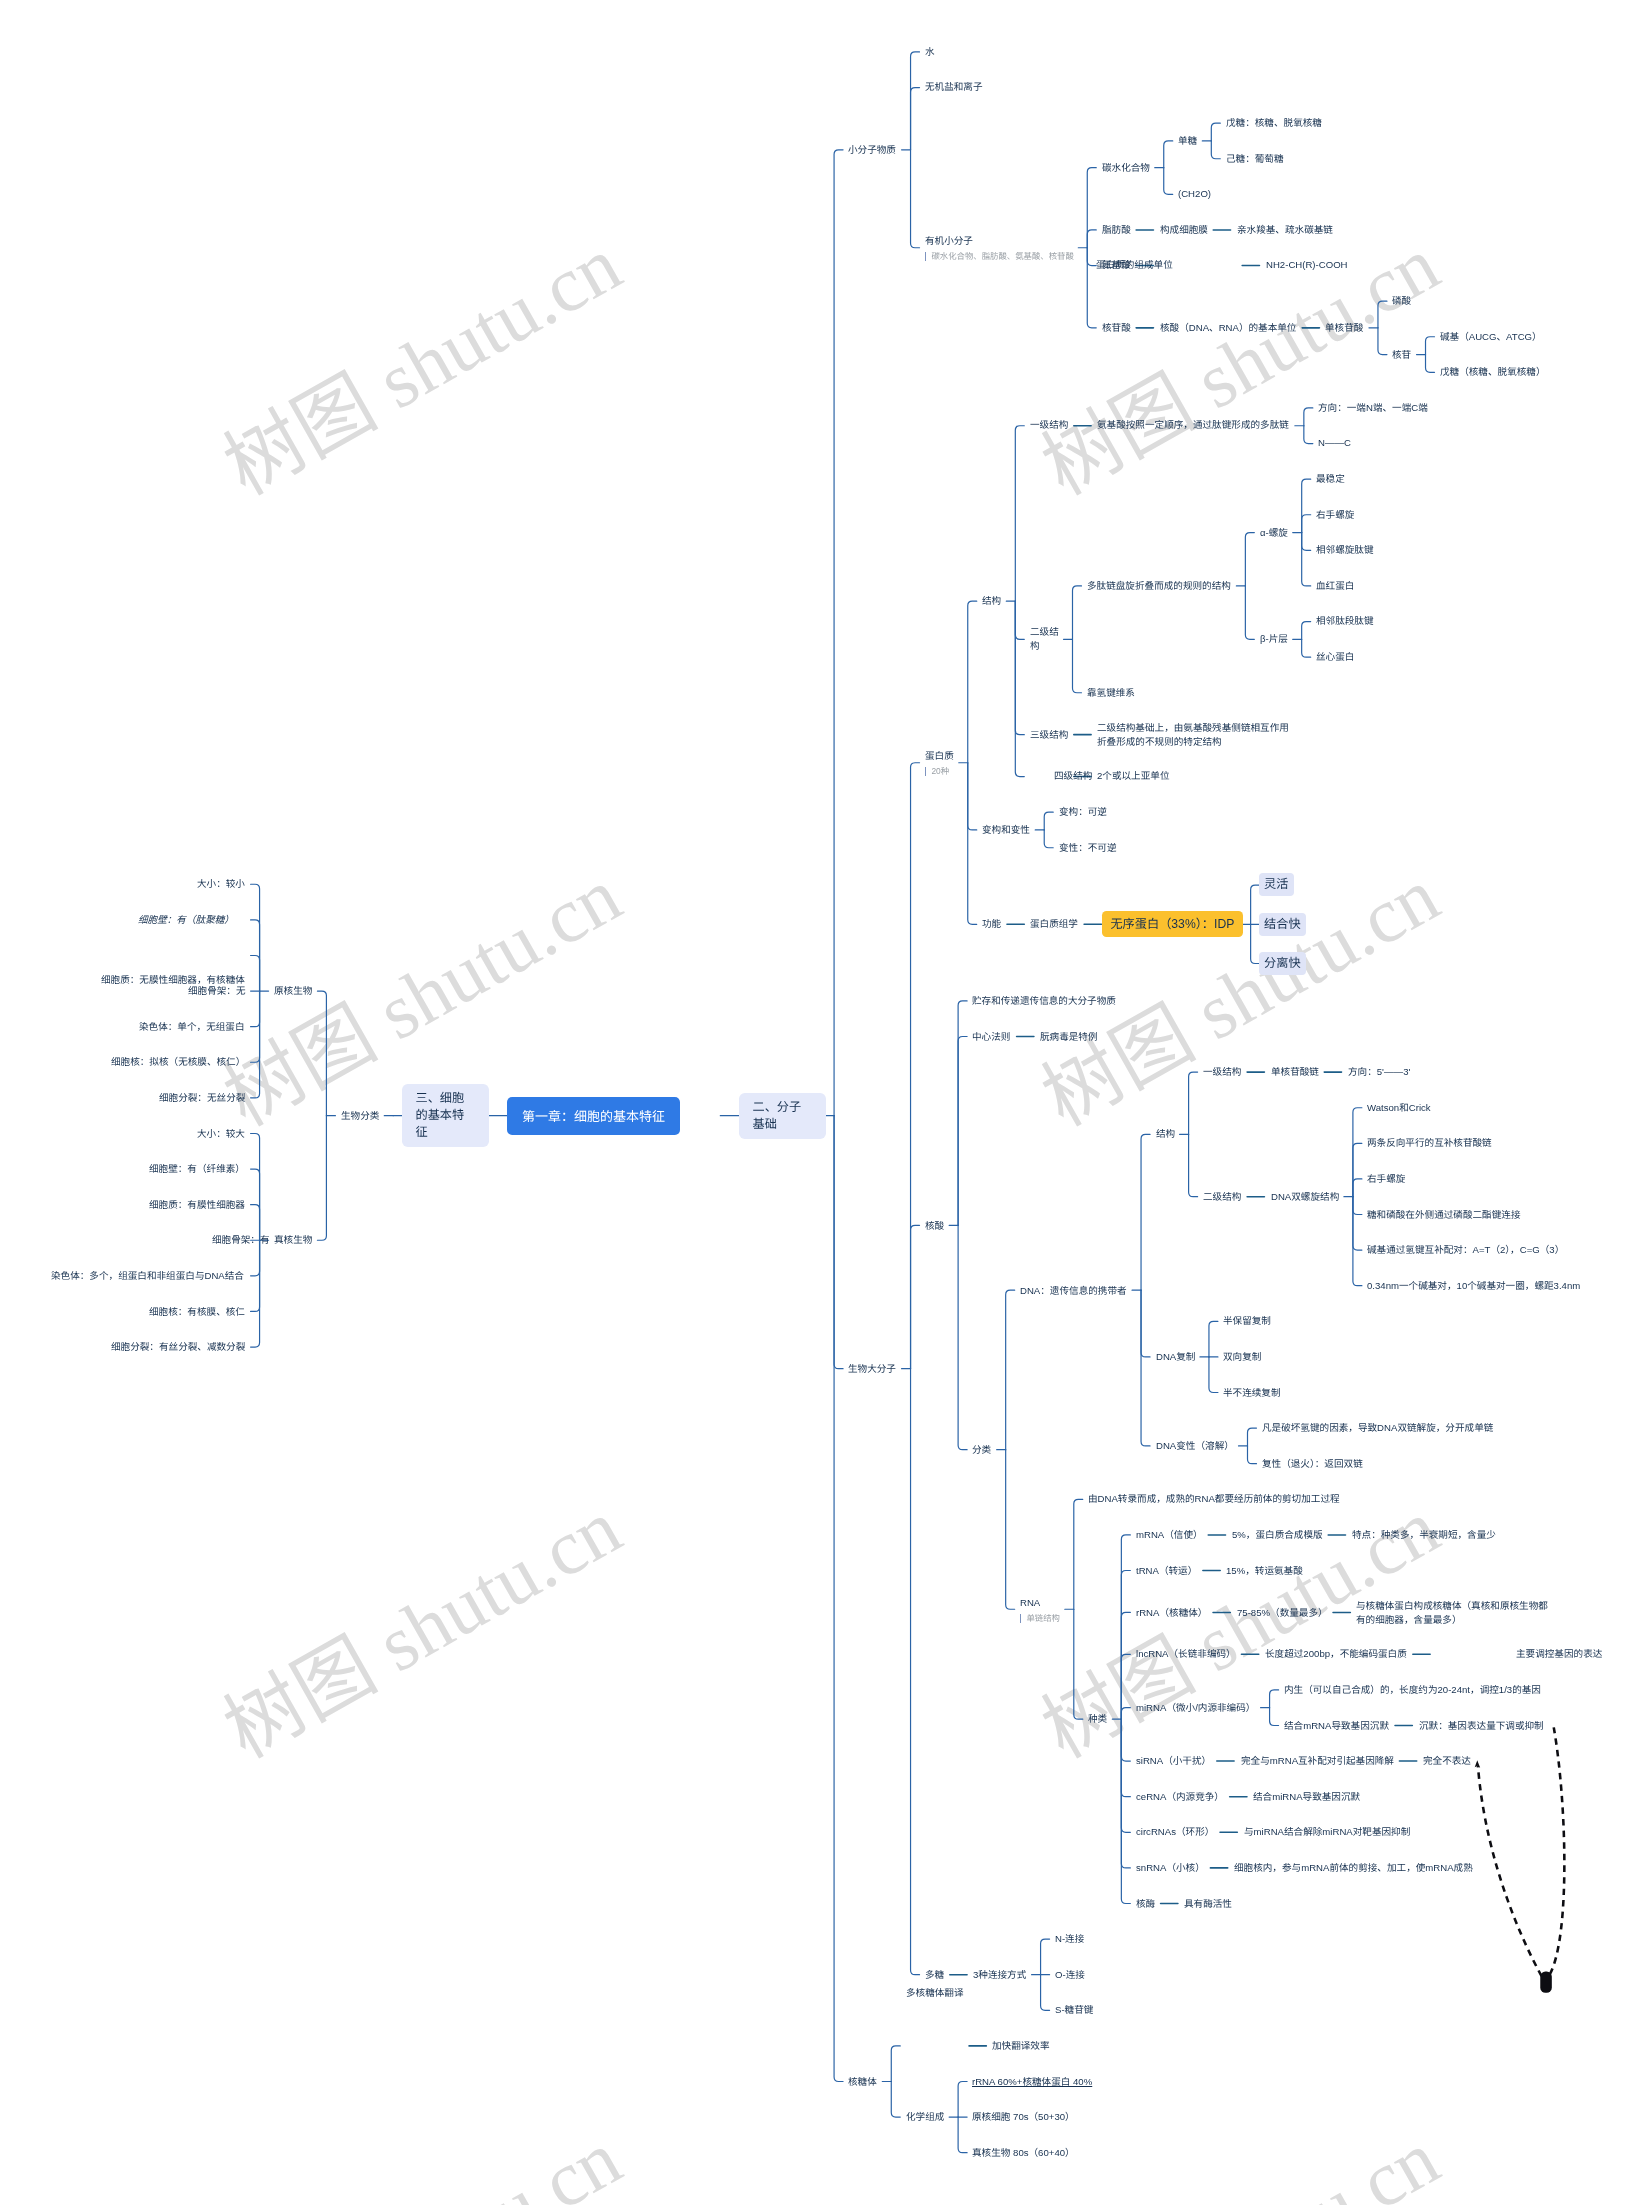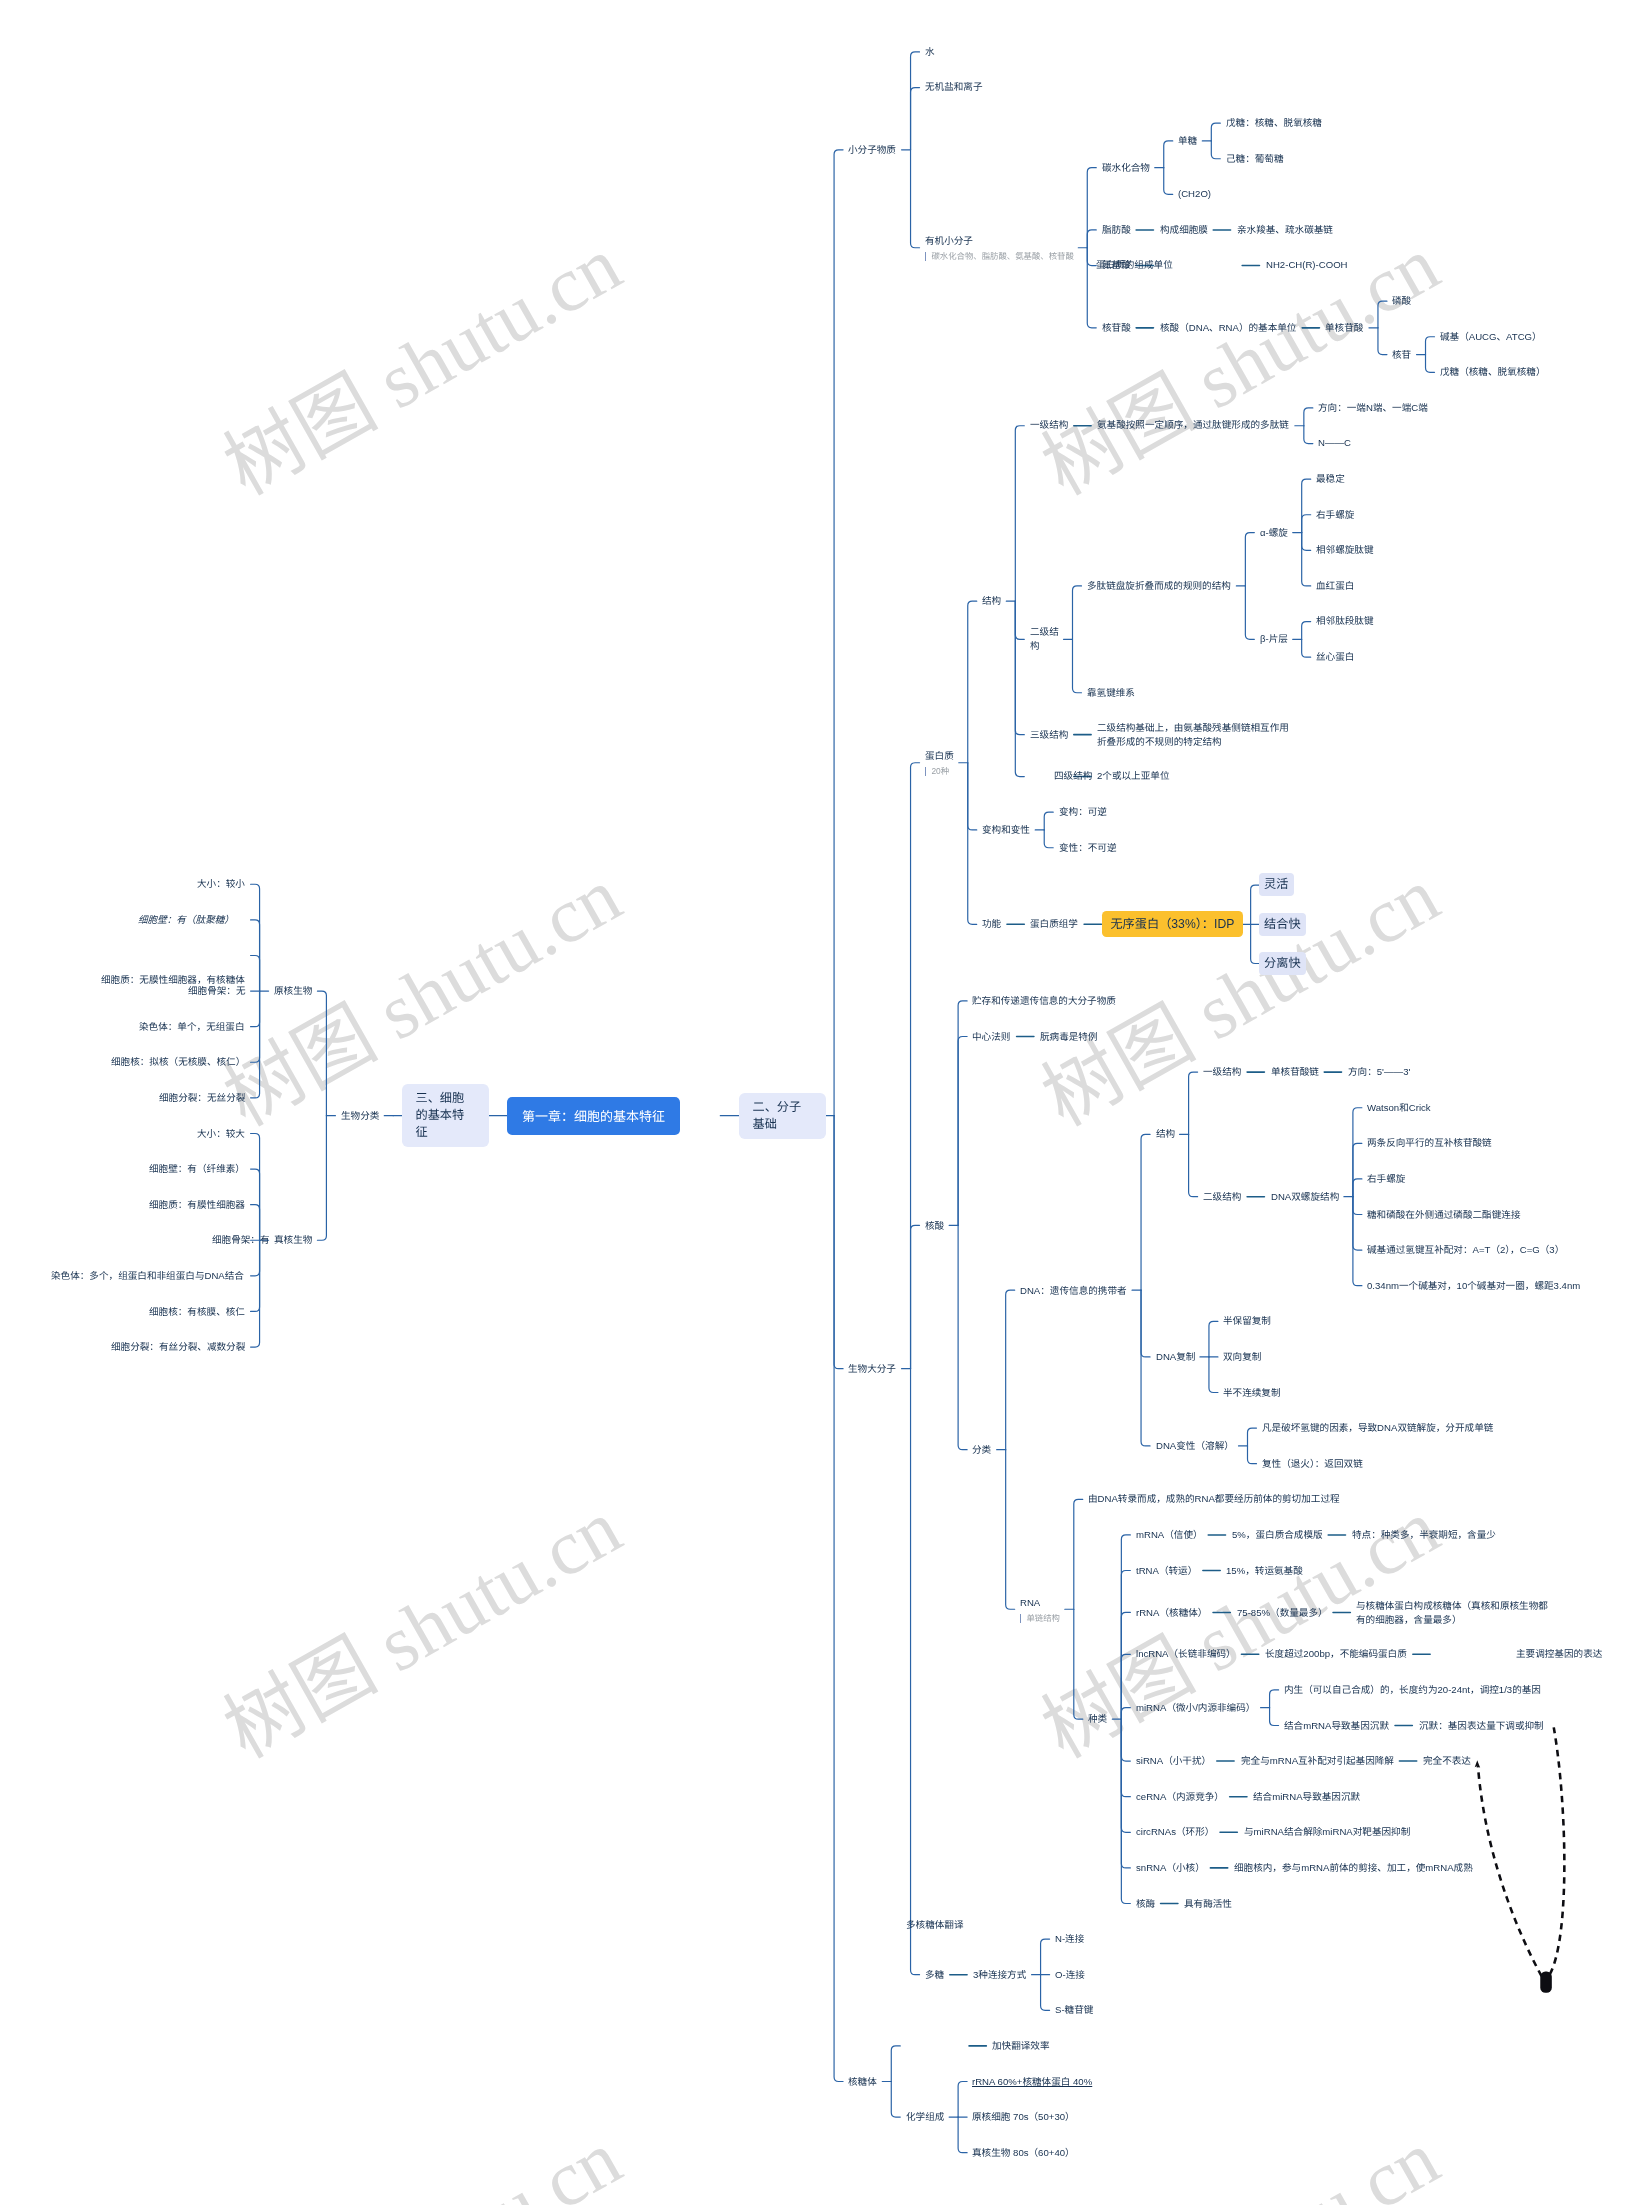--- a/index.html
+++ b/index.html
@@ -345,21 +345,21 @@
       <div class="nd" style="left: 1136px; top: 1861px;"><span>snRNA（小核）</span></div>
       <div class="nd" style="left: 1234px; top: 1861px;"><span>细胞核内，参与mRNA前体的剪接、加工，使mRNA成熟</span></div>
       <div class="nd" style="left: 1136px; top: 1897px;"><span>核酶</span></div>
       <div class="nd" style="left: 1184px; top: 1897px;"><span>具有酶活性</span></div>
       <div class="nd" style="left: 925px; top: 1968px;"><span>多糖</span></div>
       <div class="nd" style="left: 973px; top: 1968px;"><span>3种连接方式</span></div>
       <div class="nd" style="left: 1055px; top: 1932px;"><span>N-连接</span></div>
       <div class="nd" style="left: 1055px; top: 1968px;"><span>O-连接</span></div>
       <div class="nd" style="left: 1055px; top: 2003px;"><span>S-糖苷键</span></div>
       <div class="nd" style="left: 848px; top: 2075px;"><span>核糖体</span></div>
-      <div class="nd" style="left: 906px; top: 1918px;"><span>多核糖体翻译</span></div>
+      <div class="nd" style="left: 906px; top: 1986px;"><span>多核糖体翻译</span></div>
       <div class="nd" style="left: 992px; top: 2039px;"><span>加快翻译效率</span></div>
       <div class="nd" style="left: 906px; top: 2110px;"><span>化学组成</span></div>
       <div class="nd" style="left: 972px; top: 2075px; text-decoration: underline;"><span>rRNA 60%+核糖体蛋白 40%</span></div>
       <div class="nd" style="left: 972px; top: 2110px;"><span>原核细胞 70s（50+30）</span></div>
       <div class="nd" style="left: 972px; top: 2146px;"><span>真核生物 80s（60+40）</span></div>
     </div>
 </div>
 
 
 </body></html>

